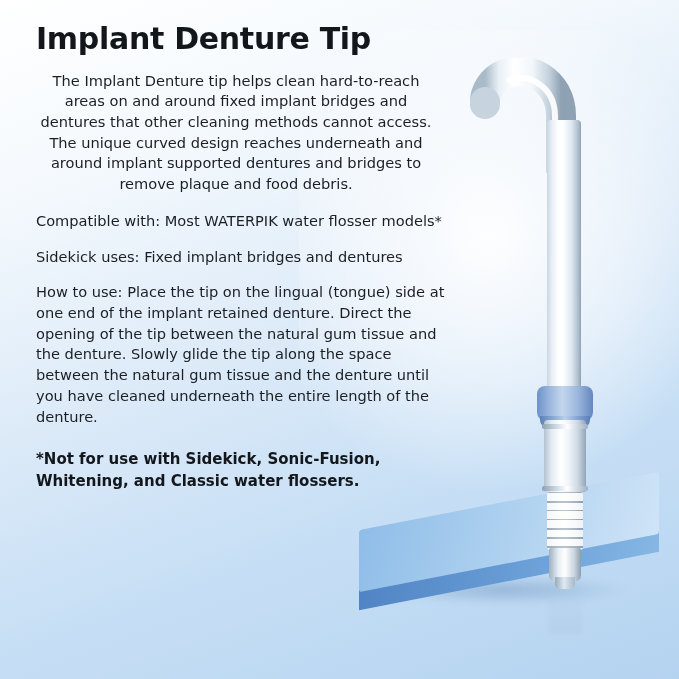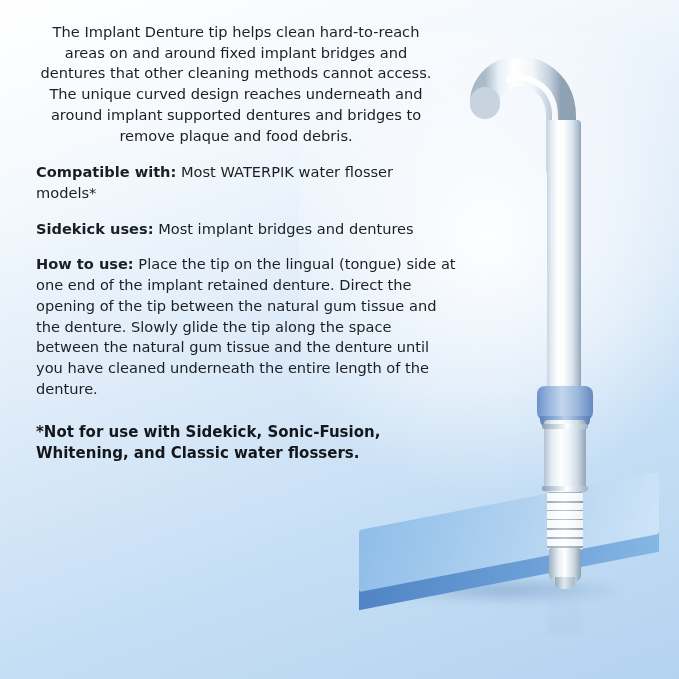--- a/index.html
+++ b/index.html
@@ -44,21 +44,21 @@
     letter-spacing: -0.3px;
   }
   p {
     margin: 0 0 16px 0;
     font-size: 14.6px;
     line-height: 1.42;
     color: #1b1f24;
   }
   p.intro { width: 400px; text-align: center; }
   p.tight { margin-bottom: 15px; }
-  .lbl { font-weight: bold; text-align: right; }
+  .lbl { font-weight: normal; text-align: right; }
   .footnote {
     margin-top: 22px;
     font-weight: bold;
     font-size: 15px;
     line-height: 1.42;
     color: #13171c;
     width: 360px;
   }
 
   
@@ -206,30 +206,31 @@
 </style>
 </head>
 <body>
 
 <div class="page">
 
   <div class="glow"></div>
 
   <div class="content">
 
+    <h1>Implant Denture Tip</h1>
 
     <p class="intro">The Implant Denture tip helps clean hard-to-reach areas on and around fixed implant bridges and dentures that other cleaning methods cannot access. The unique curved design reaches underneath and around implant supported dentures and bridges to remove plaque and food debris.</p>
 
     <p class="tight">
       <span class="lbl">Compatible with:</span><span> Most WATERPIK water flosser models*</span>
     </p>
 
 
     <p class="tight">
-      <span class="lbl">Sidekick uses:</span><span> Most implant bridges and dentures</span>
+      <span class="lbl">Sidekick uses:</span><span> Fixed implant bridges and dentures</span>
     </p>
 
 
     <p class="tight">
       <span class="lbl">How to use:</span><span> Place the tip on the lingual (tongue) side at one end of the implant retained denture. Direct the opening of the tip between the natural gum tissue and the denture. Slowly glide the tip along the space between the natural gum tissue and the denture until you have cleaned underneath the entire length of the denture.</span>
     </p>
 
     <div class="footnote">*Not for use with Sidekick, Sonic-Fusion, Whitening, and Classic water flossers.</div>
 
   </div>

